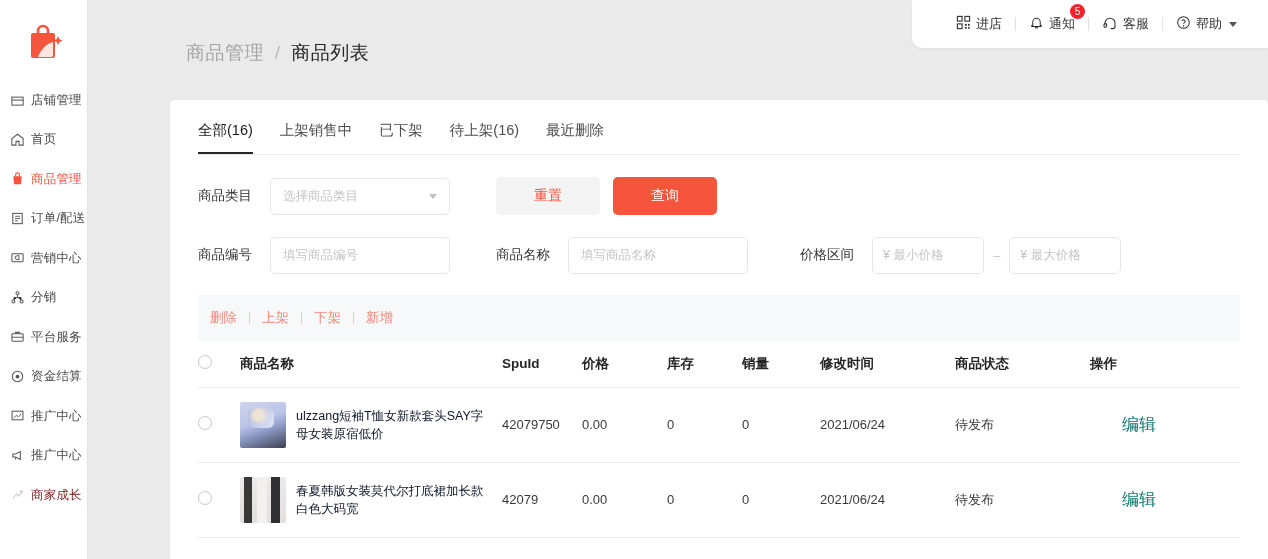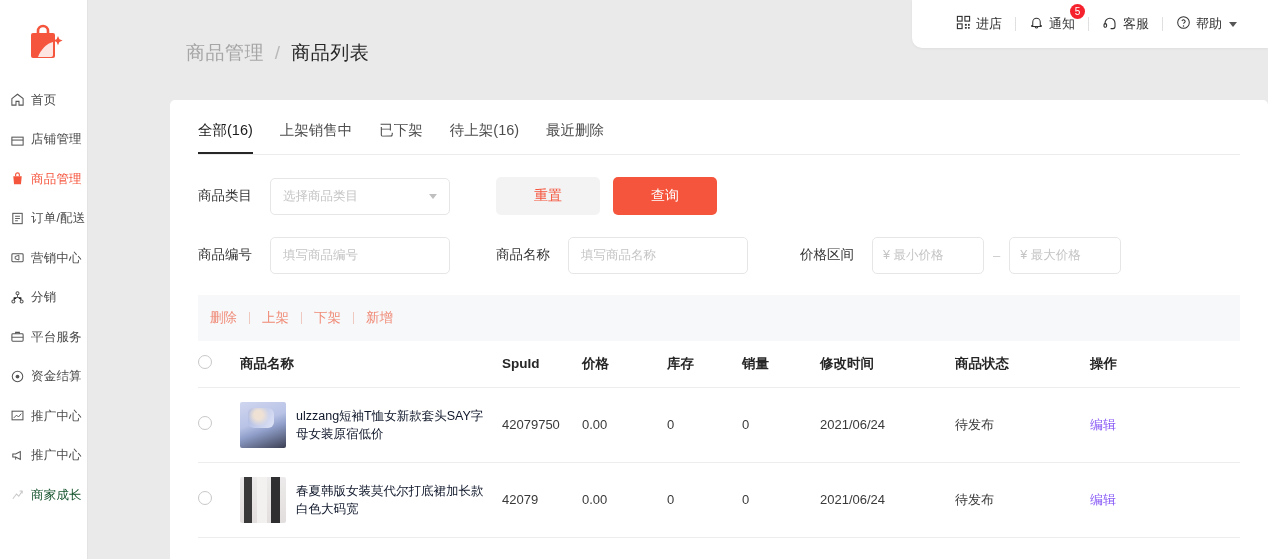--- a/index.html
+++ b/index.html
@@ -28,21 +28,21 @@
   .logo-bag { position: relative; width: 44px; height: 42px; }
   .nav { padding: 0; }
   .nav-item {
     display: flex; align-items: center; gap: 6px;
     height: 39.5px; padding-left: 10px;
     font-size: 12.5px; color: #4a4a4a; cursor: pointer;
     white-space: nowrap;
   }
   .nav-item .ic { width: 15px; height: 15px; flex: 0 0 15px; display: inline-block; position: relative; }
   .nav-item.active { color: #f5553d; }
-  .nav-item.faded { color: #14532d; }
+  .nav-item.faded { color: #7f1d1d; }
   .nav-label { line-height: 1; letter-spacing: .2px; }
 
   
   .ic svg { display: block; width: 15px; height: 15px; }
 
   
   .main { flex: 1 1 auto; position: relative; height: 559px; background: #eaeaea; }
 
   
   .topbar {
@@ -174,21 +174,21 @@
   }
   .thumb.t2 { background: linear-gradient(180deg,#eceaea 0%,#e2dedd 100%); }
   .thumb.t2::before {
     content: ""; position: absolute; inset: 0;
     background:
       linear-gradient(90deg, transparent 0 8%, #2a2a2a 8% 26%, transparent 26% 38%, #f4f2f0 38% 58%, transparent 58% 68%, #1f1f22 68% 88%, transparent 88%);
     opacity: .92;
   }
   .pname-txt { font-size: 12.5px; line-height: 18px; color: #0f172a; width: 196px; }
   .spu { line-height: 19px; width: 56px; }
-  .edit-link { color: #8b5cf6; font-size: 13px; cursor: pointer; }
+  .edit-link { color: #0f766e; font-size: 17px; cursor: pointer; margin-left: 32px; }
 </style>
 </head>
 <body>
 
 <div id="app">
 
   <aside class="sidebar">
     <div class="logo-wrap">
       <div class="logo-bag">
         <svg viewBox="0 0 44 42" width="44" height="42" aria-hidden="true">
@@ -198,34 +198,34 @@
           <path d="M36 15l1.4 3.2L40.6 19.6 37.4 21 36 24.2 34.6 21 31.4 19.6 34.6 18.2z" fill="#f5553d"></path>
         </svg>
       </div>
     </div>
 
     <nav class="nav">
 
       <div class="nav-item">
         <span class="ic">
           <svg viewBox="0 0 16 16">
-              <path d="M2 7l6-4.6L14 7v7H9.6v-4H6.4v4H2z" fill="none" stroke="#555" stroke-width="1.1"></path>
-            </svg>
-        </span>
-        <span class="nav-label">首页</span>
-      </div>
-
-      <div class="nav-item">
-        <span class="ic">
-          <svg viewBox="0 0 16 16">
               <rect x="2" y="5.5" width="12" height="8.5" fill="none" stroke="#555" stroke-width="1.1"></rect>
               <path d="M2 8.6h12" stroke="#555" stroke-width="1.1"></path>
             </svg>
         </span>
         <span class="nav-label">店铺管理</span>
+      </div>
+
+      <div class="nav-item">
+        <span class="ic">
+          <svg viewBox="0 0 16 16">
+              <path d="M2 7l6-4.6L14 7v7H9.6v-4H6.4v4H2z" fill="none" stroke="#555" stroke-width="1.1"></path>
+            </svg>
+        </span>
+        <span class="nav-label">首页</span>
       </div>
 
       <div class="nav-item active">
         <span class="ic">
           <svg viewBox="0 0 16 16">
               <path d="M3.5 5.5h9l-.8 8.5H4.3z" fill="#f5553d"></path>
               <path d="M6 5.5V4a2 2 0 0 1 4 0v1.5" fill="none" stroke="#f5553d" stroke-width="1.2"></path>
             </svg>
         </span>
         <span class="nav-label">商品管理</span>

